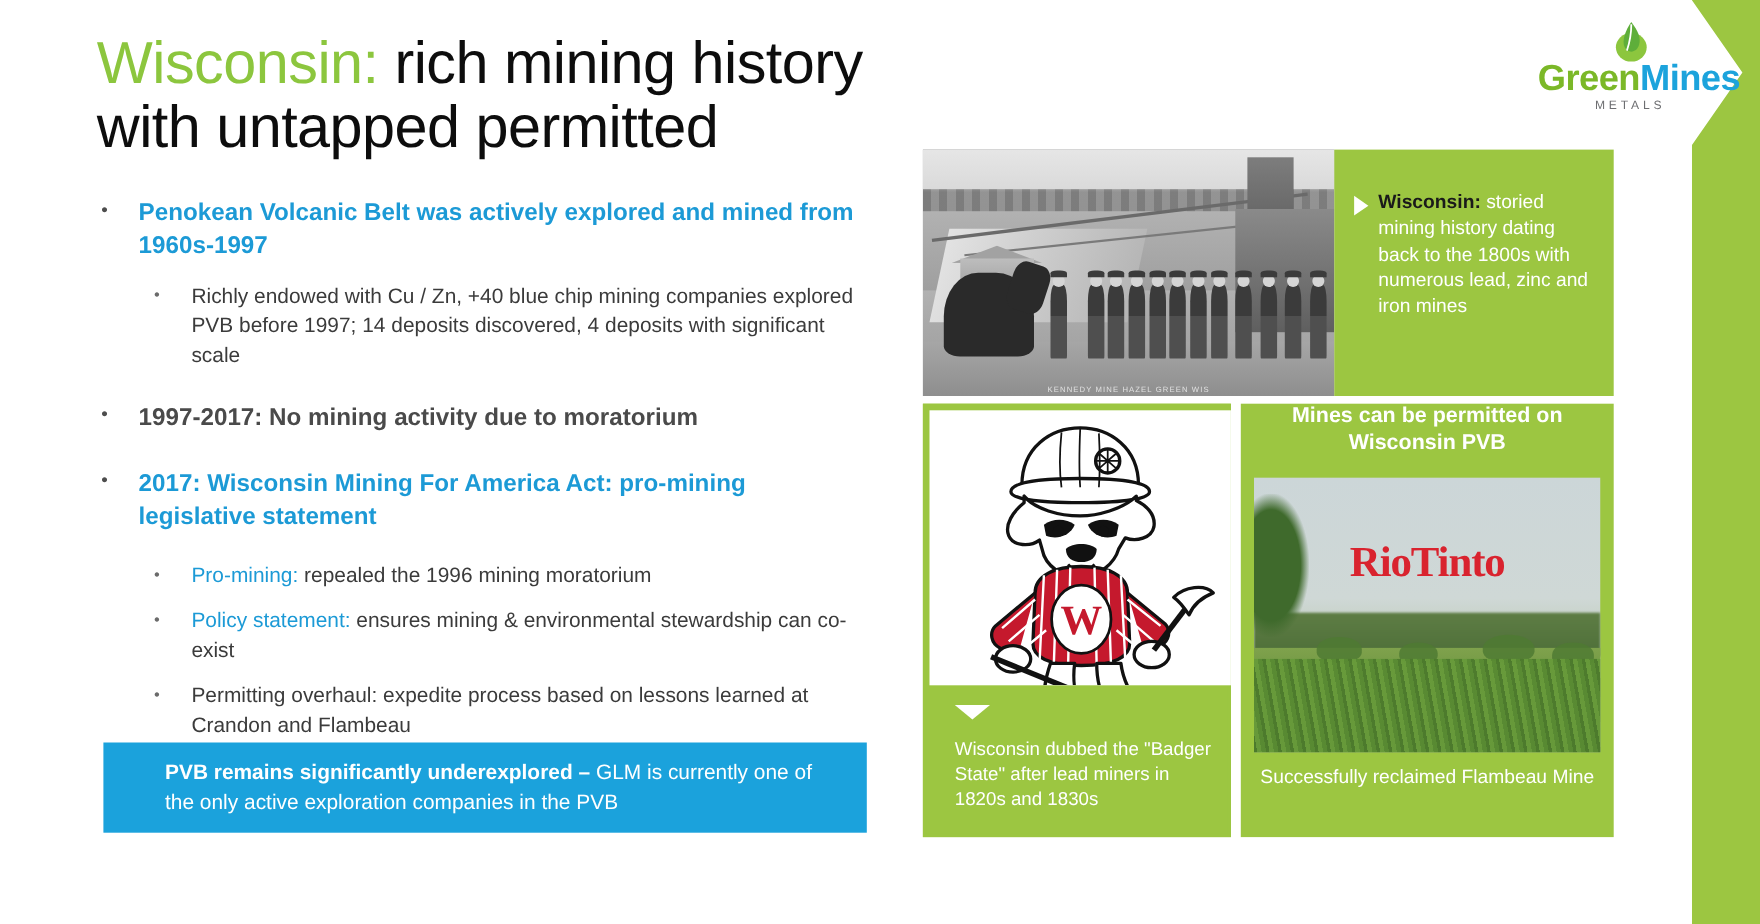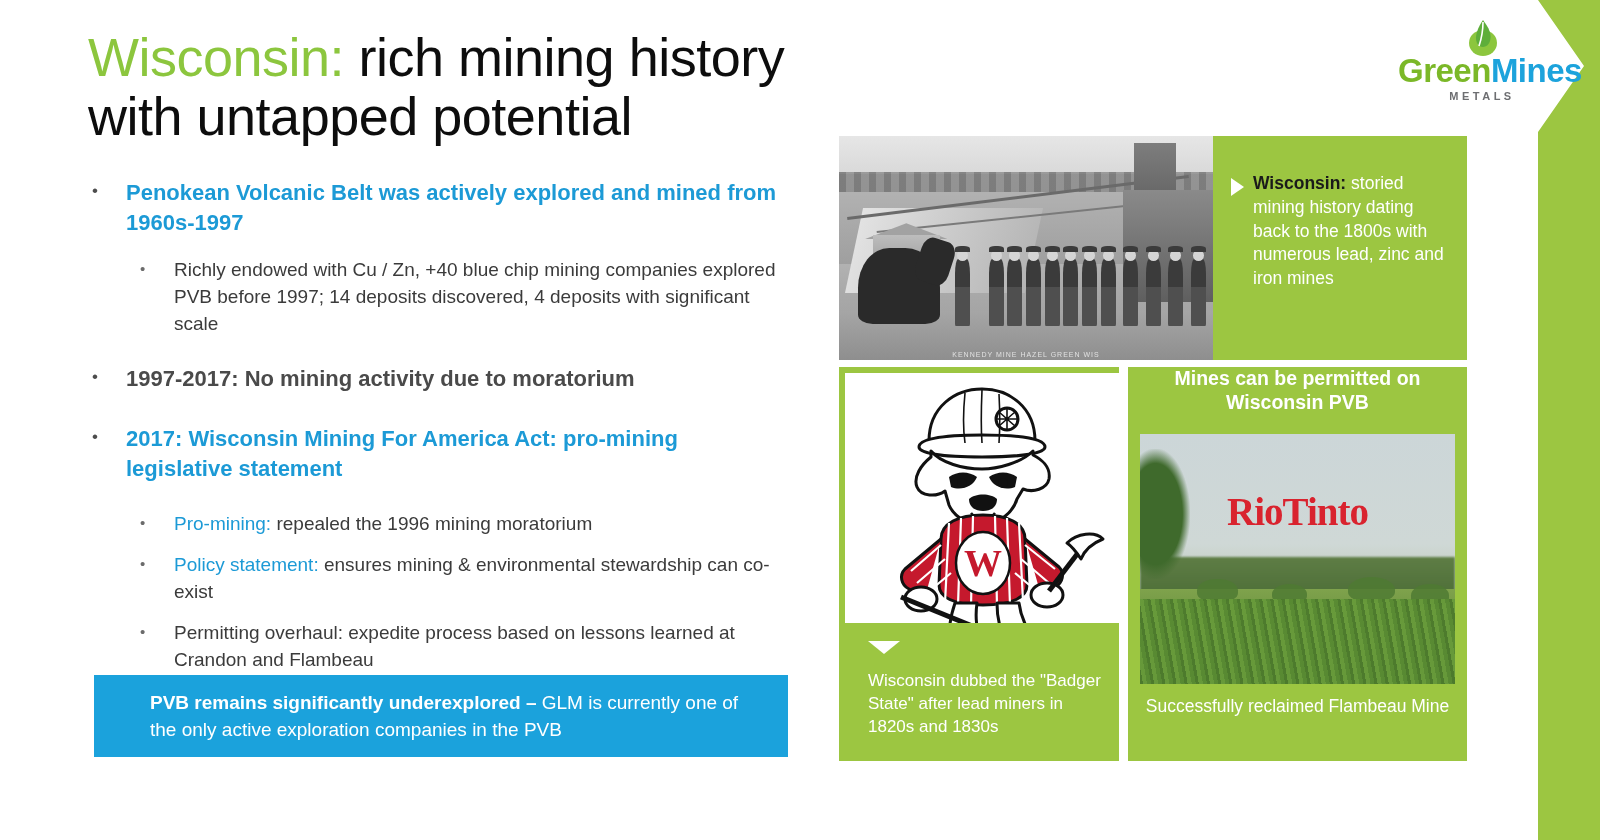--- a/index.html
+++ b/index.html
@@ -19,21 +19,21 @@
   }
 
   
   .logo { position: absolute; left: 1398px; top: 18px; width: 168px; height: 86px; }
   .logo-leaf { position: absolute; left: 64px; top: 0px; width: 42px; height: 40px; }
   .logo-word { position: absolute; left: 0; top: 36px; width: 168px; text-align: center;
     font-size: 33px; font-weight: 700; letter-spacing: -0.5px; line-height: 1; white-space: nowrap;}
   .logo-green { color: #7BB828; }
   .logo-blue { color: #1CA3DC; }
   .logo-sub { position: absolute; left: 0; top: 72px; width: 168px; text-align: center;
-    font-size: 11px; letter-spacing: 3.5px; color: #6d6e71; font-weight: 700; }
+    font-size: 11px; letter-spacing: 3.5px; color: #6d6e71; font-weight: 400; }
 
   
   .title {
     position: absolute; left: 88px; top: 28px; width: 800px;
     font-size: 54px; line-height: 1.09; font-weight: 400; color: #0d0d0d;
     letter-spacing: -0.5px;
   }
   .title .hl { color: #8CC63E; }
 
   
@@ -192,21 +192,21 @@
       <svg viewBox="0 0 42 40" width="42" height="40" aria-hidden="true">
         <ellipse cx="21" cy="25" rx="14" ry="13" fill="#8CC63E"></ellipse>
         <path d="M21 2 C27 10 30 16 28 23 C26 30 18 31 15 25 C12 19 16 9 21 2 Z" fill="#5EAE3A"></path>
         <path d="M21 4 C21 14 19 22 17 28" stroke="#ffffff" stroke-width="1.6" fill="none"></path>
       </svg>
     </div>
     <div class="logo-word"><span class="logo-green">Green</span><span class="logo-blue">Mines</span></div>
     <div class="logo-sub">METALS</div>
   </div>
 
-  <h1 class="title"><span class="hl">Wisconsin:</span><span> rich mining history with untapped potential</span></h1>
+  <h1 class="title"><span class="hl">Wisconsin:</span><span> rich mining history with untapped permitted</span></h1>
 
   <div class="bullets">
 
     <div class="b1 blue">
       <span class="dot">•</span>
       <span class="txt">Penokean Volcanic Belt was actively explored and mined from 1960s-1997</span>
     </div>
 
     <div class="spacer-sm"></div>
 

